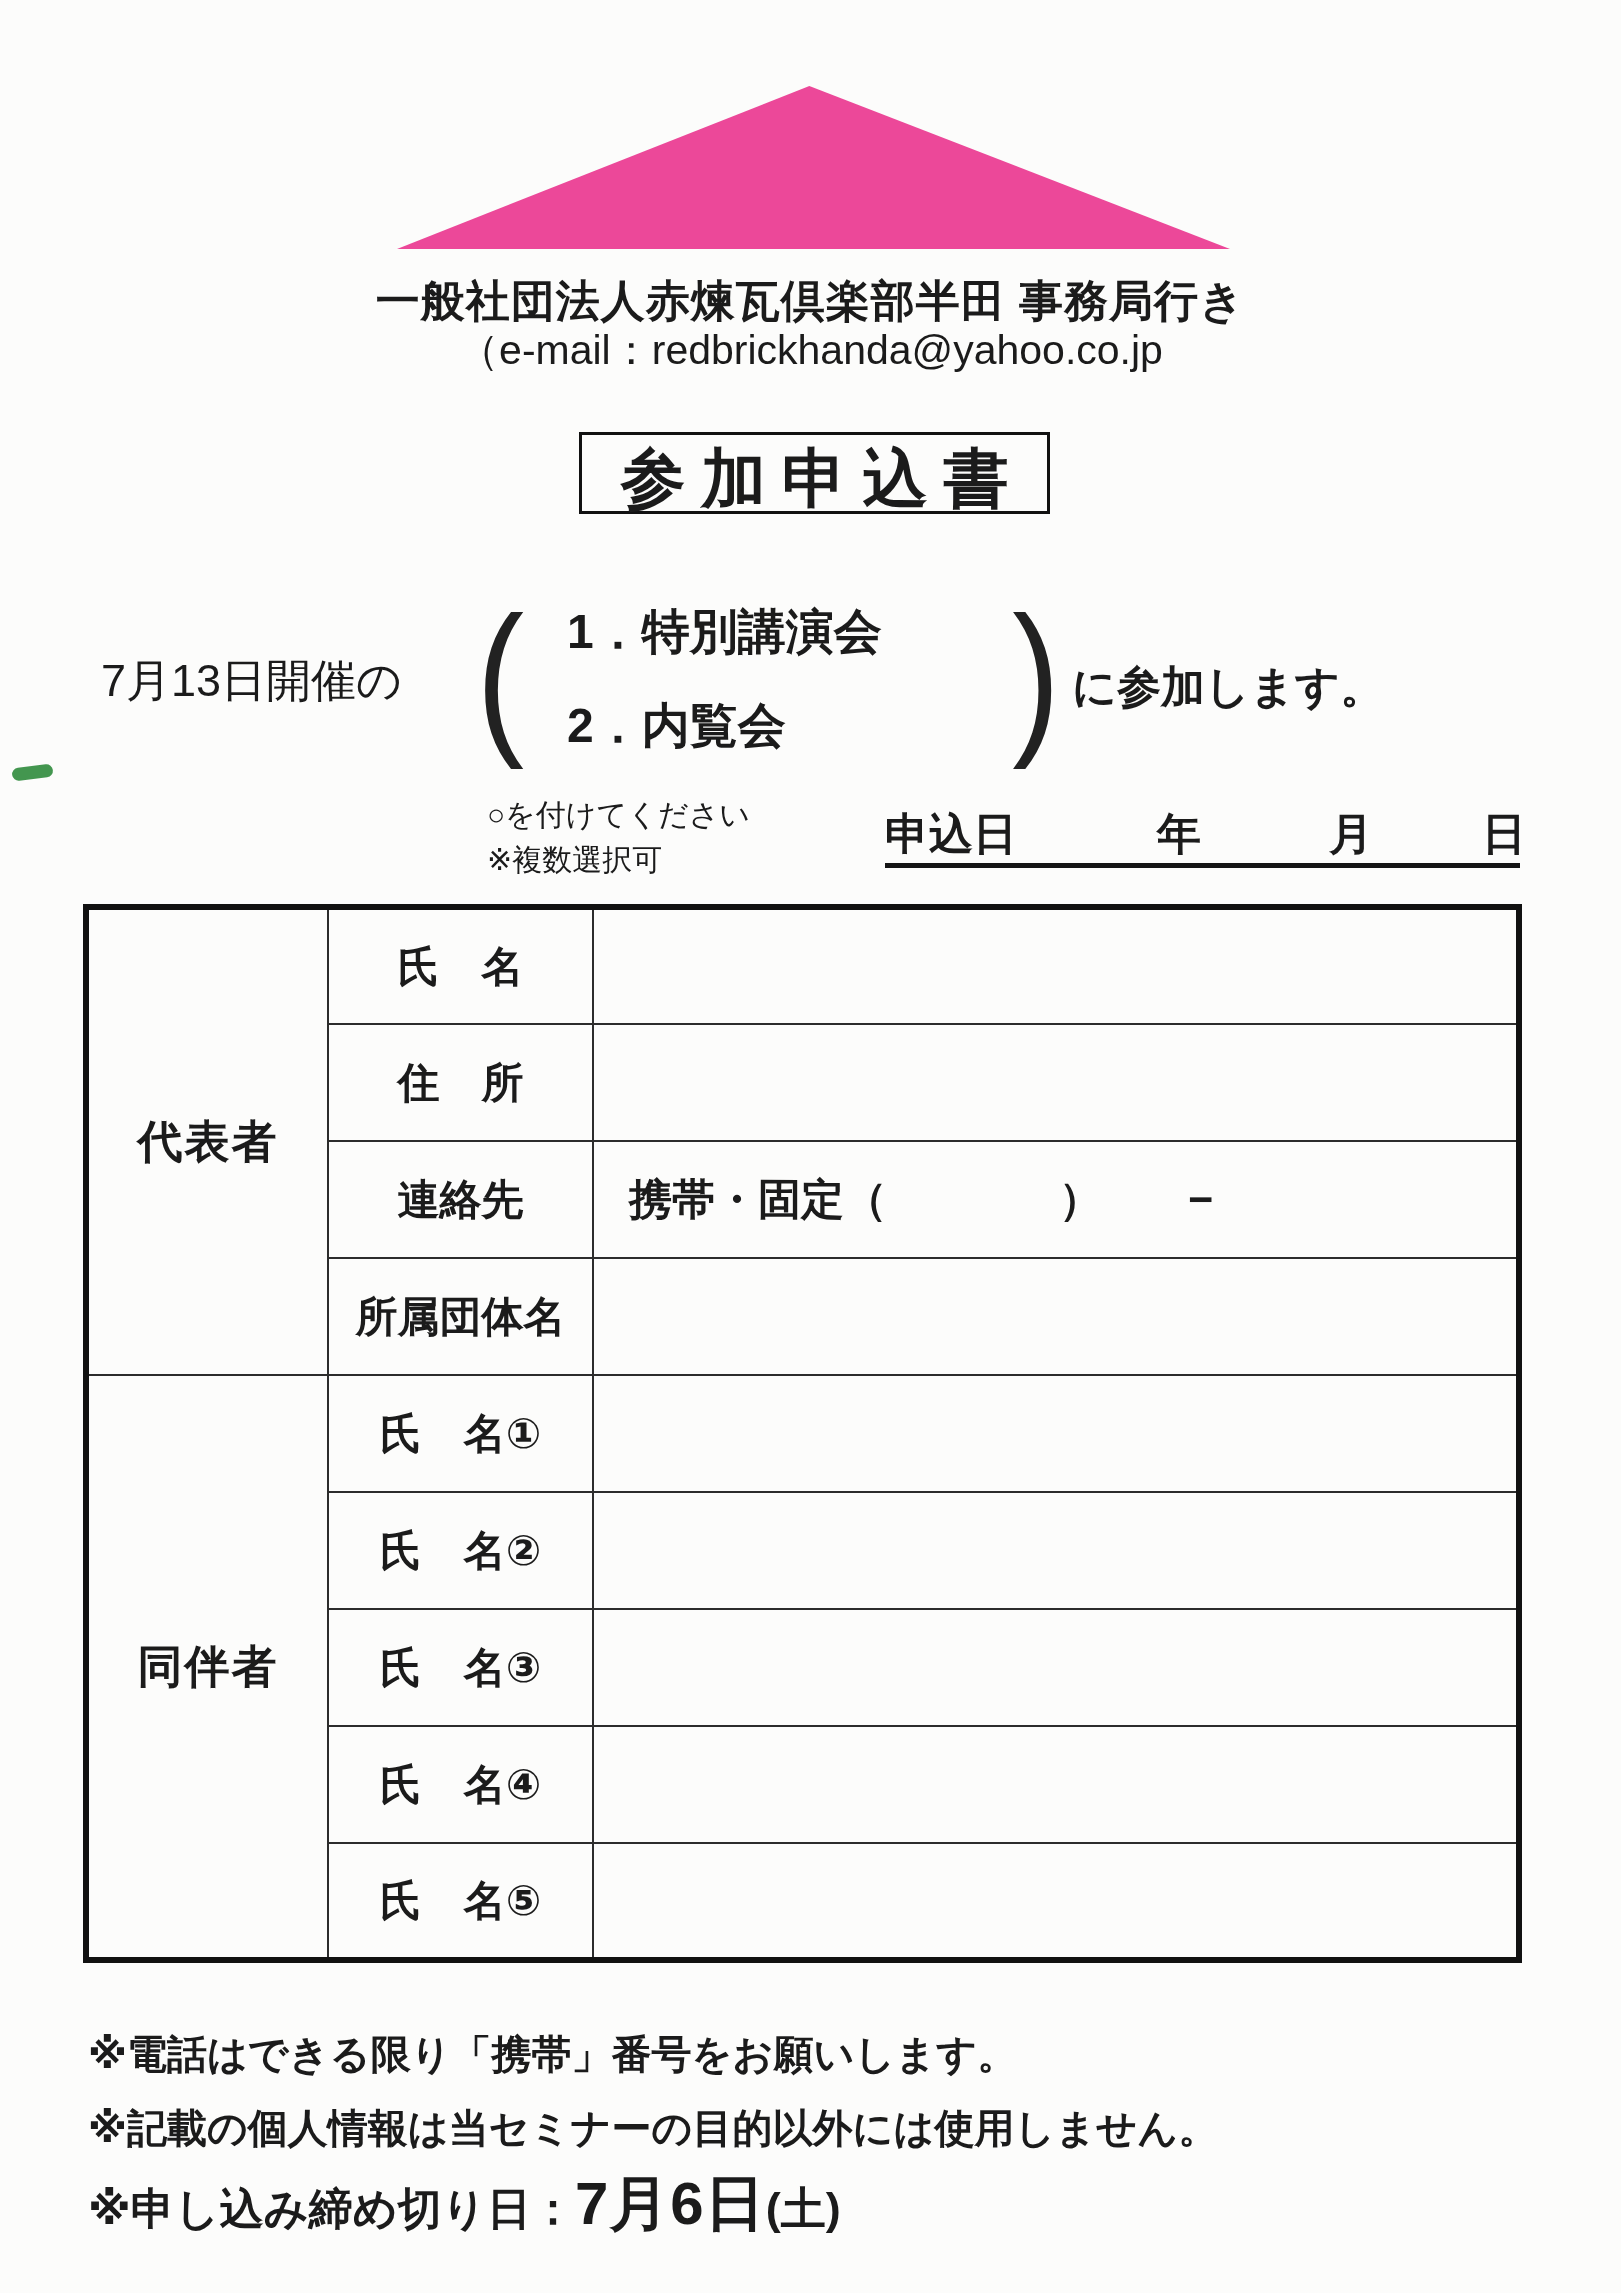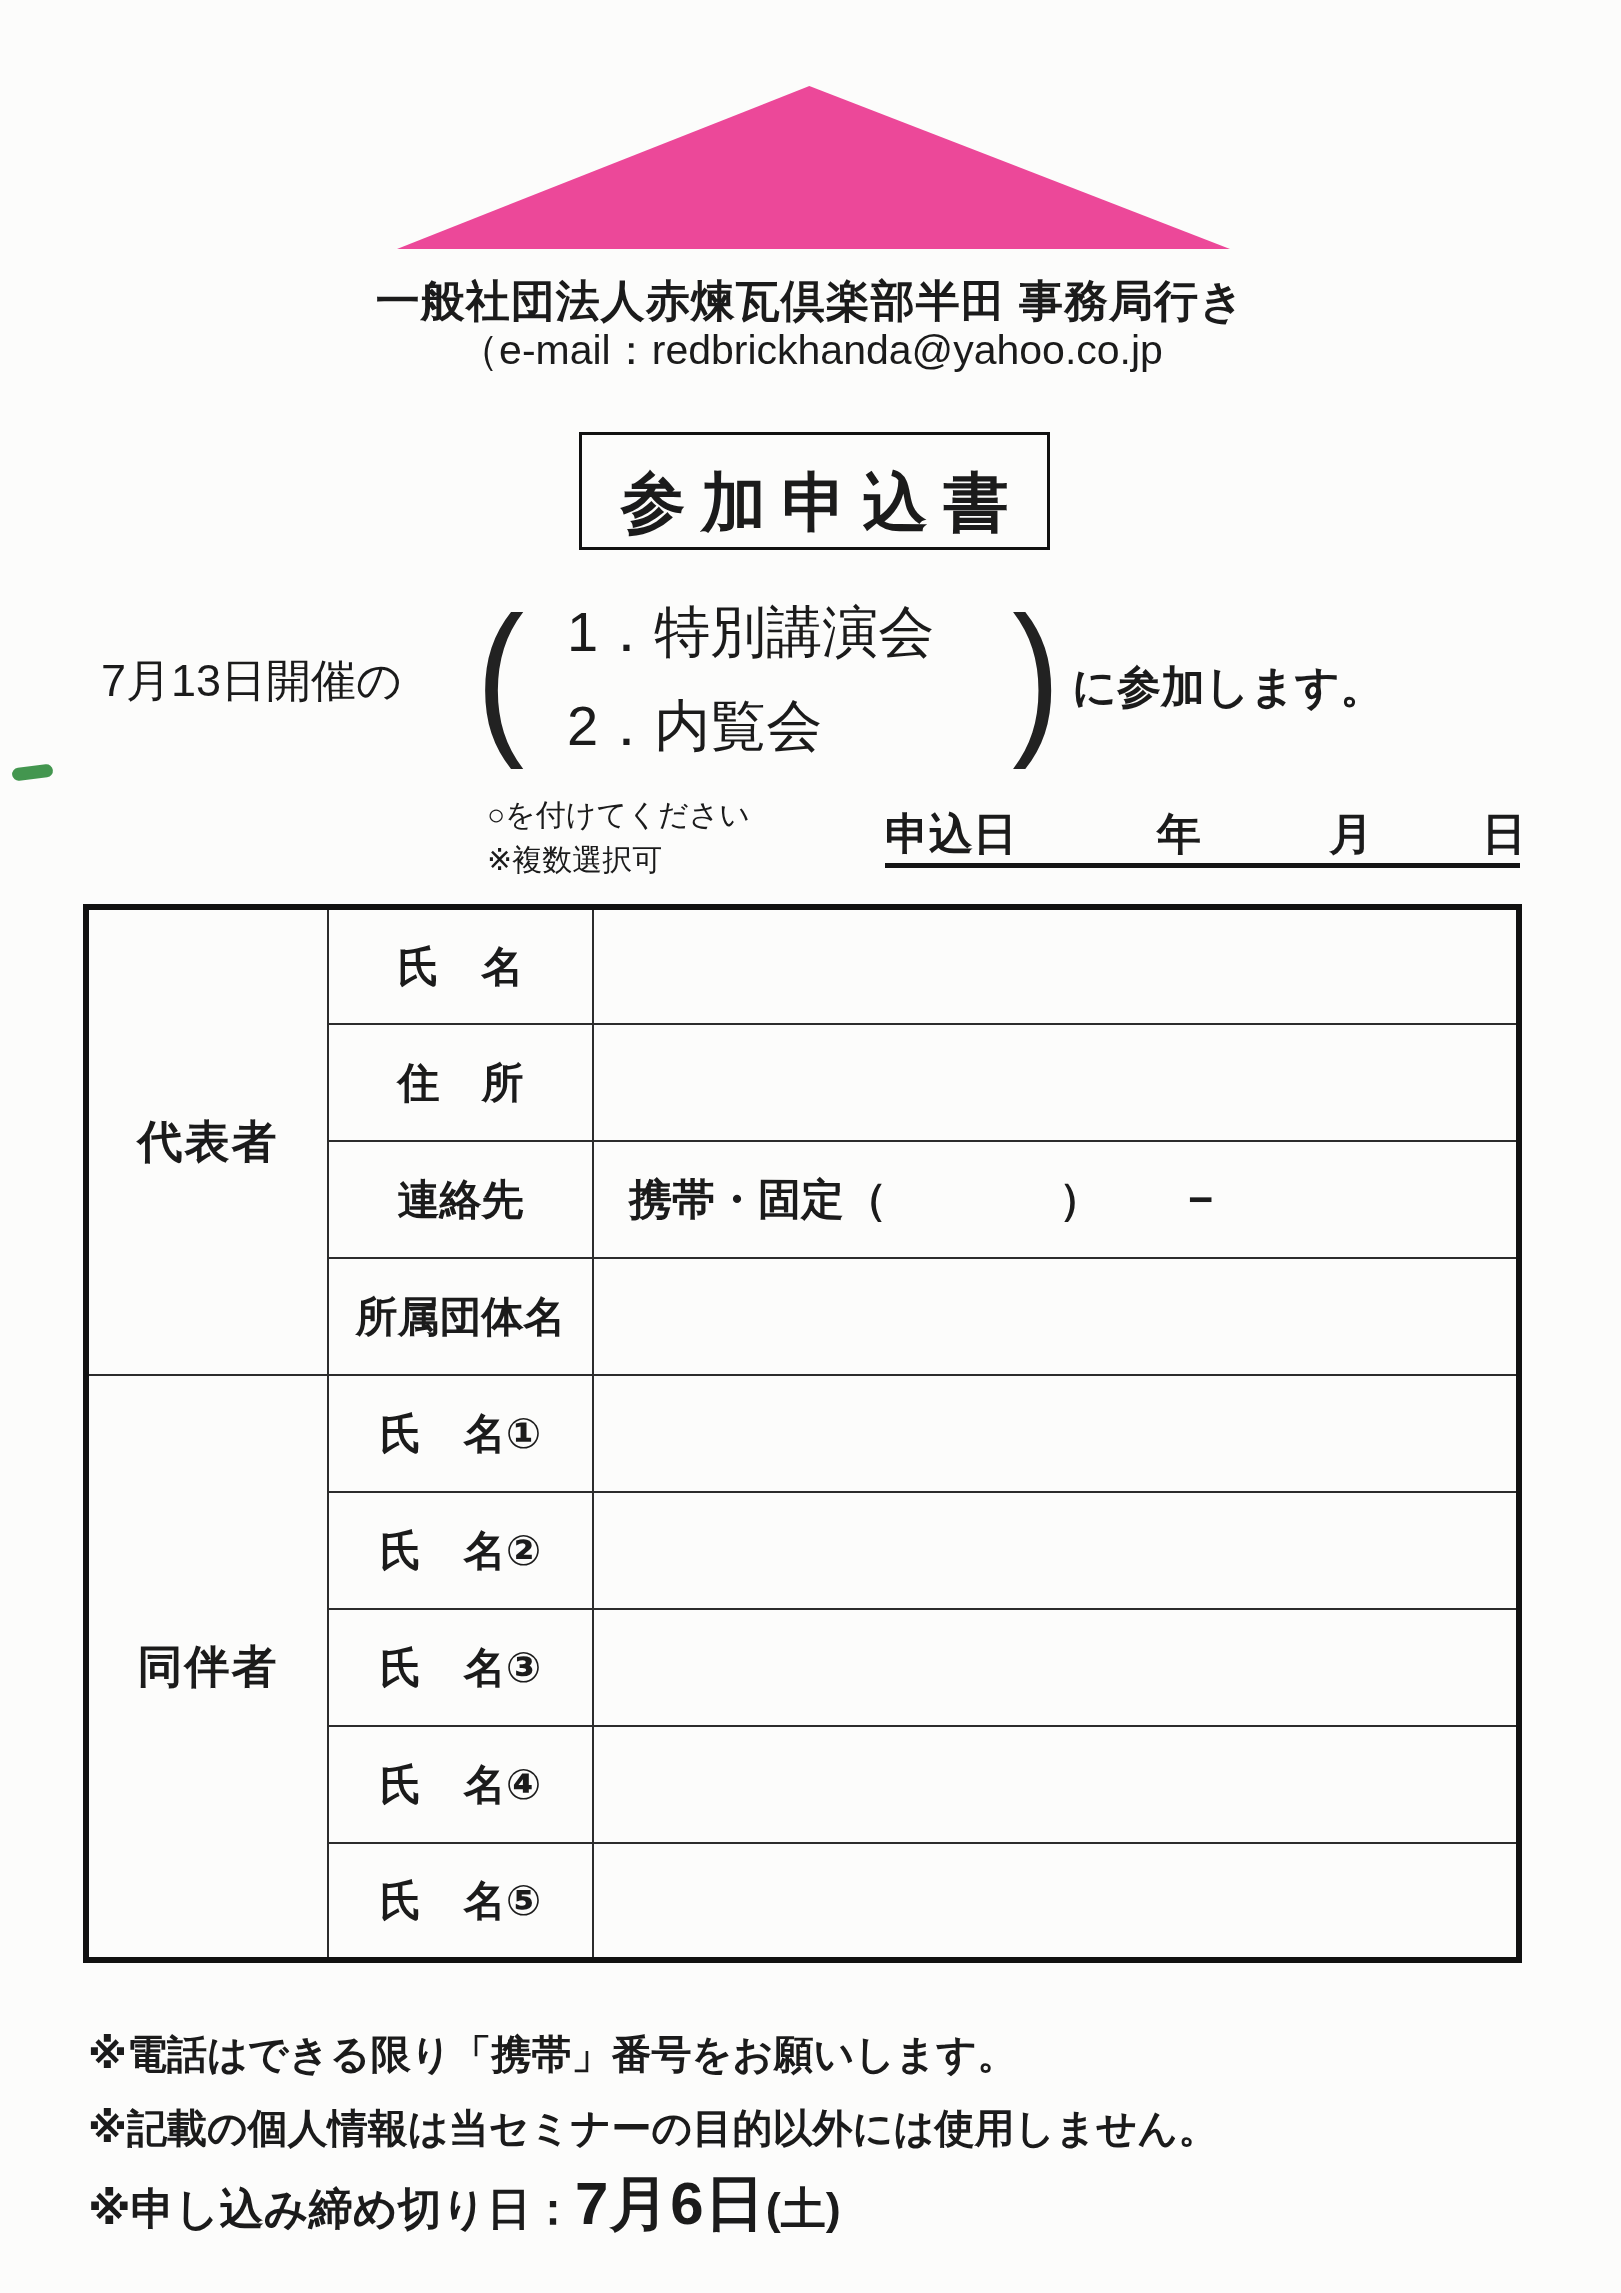--- a/index.html
+++ b/index.html
@@ -50,23 +50,23 @@
     position: absolute;
     left: 0; top: 323px; width: 1621px;
     text-align: center;
     font-size: 41px; font-weight: 500;
   }
 
   
   .title-box {
     position: absolute;
     left: 579px; top: 432px;
-    width: 471px; height: 118px;
+    width: 471px; height: 82px;
     border: 3.9px solid #111;
-    display: flex; align-items: flex-end; justify-content: center;
+    display: flex; align-items: flex-start; justify-content: center;
   }
   .title-box span {
     font-size: 65px; font-weight: bold;
     letter-spacing: 15.7px;
     margin-right: -15.7px; 
     white-space: nowrap;
   }
 
   
   .p-prefix {
@@ -77,21 +77,21 @@
   .paren {
     position: absolute; top: 574px;
     font-size: 169px; line-height: 204px; font-weight: 400;
     color: #222;
     transform: scaleX(0.85);
   }
   .paren-open  { left: 472px; }
   .paren-close { left: 1008px; }
   .p-option {
     position: absolute; left: 567px;
-    font-size: 56px; font-weight: normal; line-height: 63px;
+    font-size: 48px; font-weight: bold; line-height: 63px;
     white-space: nowrap;
   }
   .p-option1 { top: 600px; }
   .p-option2 { top: 694px; }
   .p-suffix {
     position: absolute; left: 1072px; top: 661px;
     font-size: 44px; font-weight: bold; line-height: 51px;
     white-space: nowrap;
   }
   .p-note {

